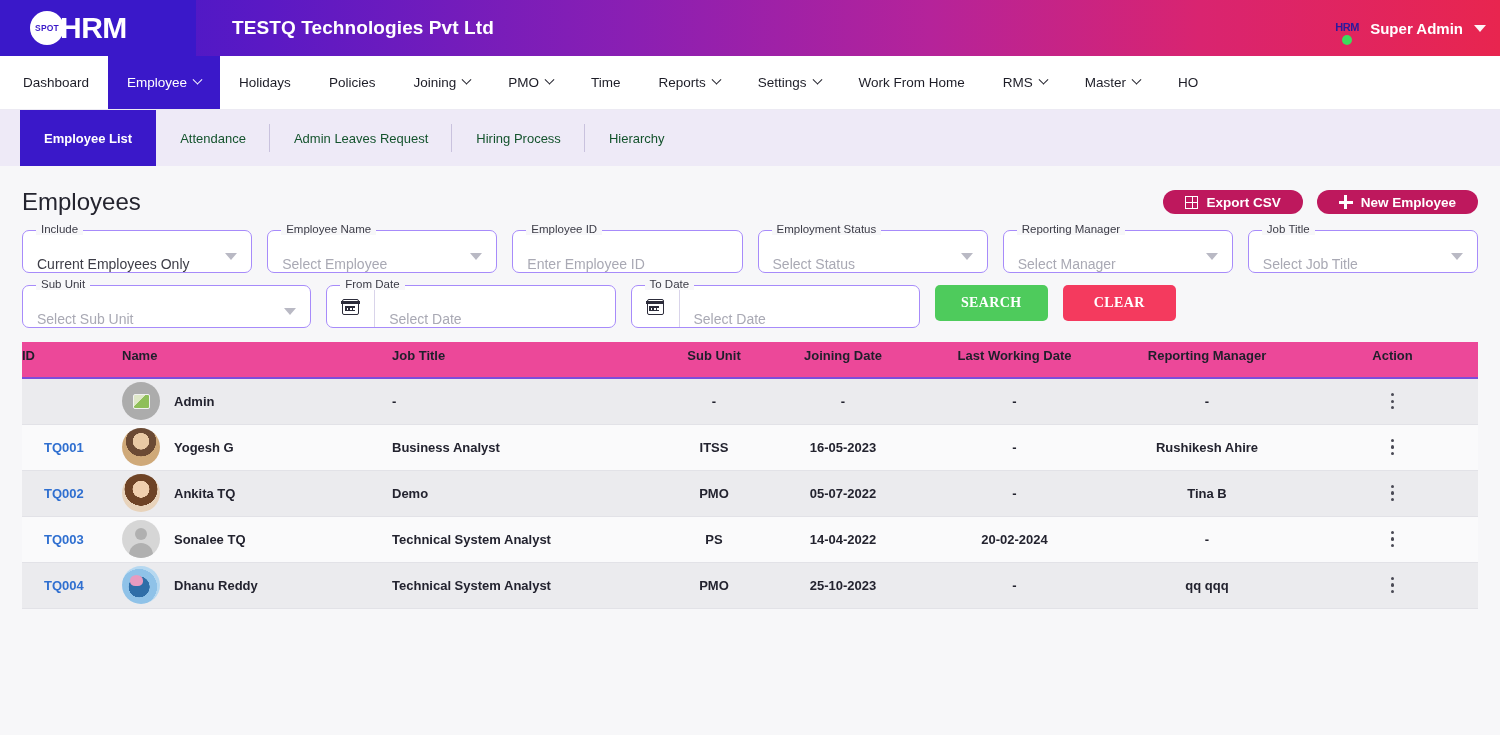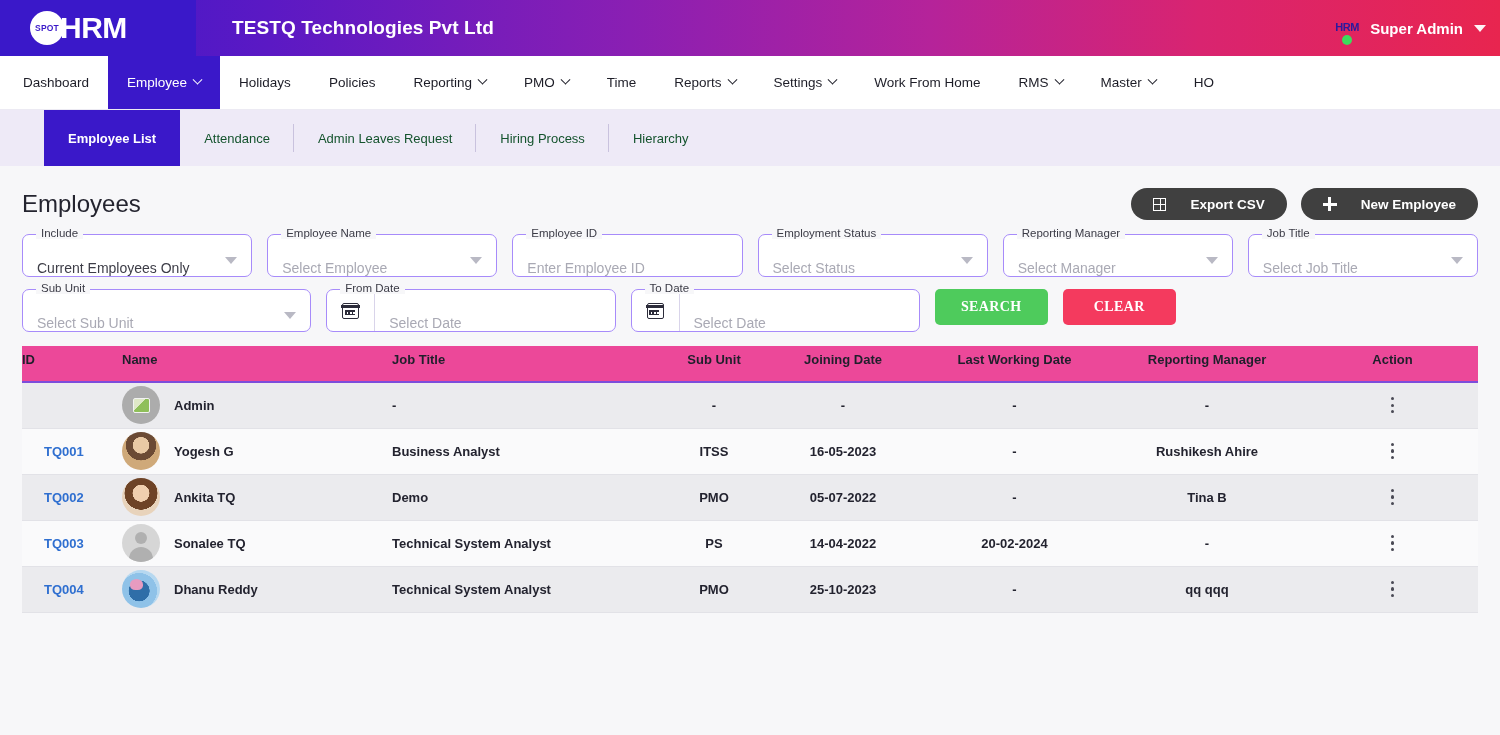--- a/index.html
+++ b/index.html
@@ -85,40 +85,40 @@
   
   .subnav {
     height: 56px; background: #eeeaf7;
     display: flex; align-items: stretch; padding-left: 20px;
   }
   .subnav-item {
     display: flex; align-items: center; padding: 0 24px;
     font-size: 13px; color: #14532d; cursor: pointer;
     position: relative; white-space: nowrap;
   }
-  .subnav-item.active { background: #3a18c9; color: #ffffff; font-weight: bold; margin-left: 24px; }
+  .subnav-item.active { background: #3a18c9; color: #ffffff; font-weight: bold; }
   .subnav-item:not(.active)::after {
     content: ""; position: absolute; right: 0; top: 14px; bottom: 14px;
     width: 1px; background: #c9c2de;
   }
   .subnav-item.last::after { display: none; }
 
   
   .page { background: #f7f7f9; padding: 0 22px; height: 569px; }
   .page-head {
     display: flex; align-items: center; justify-content: space-between;
     padding-top: 22px; padding-bottom: 14px;
   }
   .page-title { font-size: 24px; color: #24242f; font-weight: 400; }
   .head-actions { display: flex; gap: 14px; }
   .pill-btn {
-    background: #404040; color: #ffffff; border: none;
-    border-radius: 22px; height: 32px; padding: 0 22px;
+    background: #be185d; color: #ffffff; border: none;
+    border-radius: 22px; height: 24px; padding: 0 22px;
     font-size: 13.5px; font-weight: bold; cursor: pointer;
-    display: flex; align-items: center; gap: 24px;
+    display: flex; align-items: center; gap: 8px;
     font-family: "Liberation Sans", sans-serif;
   }
   .grid-icon {
     width: 13px; height: 13px; border: 1.4px solid #fff; position: relative;
   }
   .grid-icon::before, .grid-icon::after {
     content: ""; position: absolute; background: #fff;
   }
   .grid-icon::before { left: 0; right: 0; top: 50%; height: 1.2px; }
   .grid-icon::after { top: 0; bottom: 0; left: 50%; width: 1.2px; }
@@ -262,21 +262,21 @@
       <span>Employee</span>
       <i class="chev"></i>
     </div>
     <div class="nav-item">
       <span>Holidays</span>
     </div>
     <div class="nav-item">
       <span>Policies</span>
     </div>
     <div class="nav-item">
-      <span>Reporting</span>
+      <span>Joining</span>
       <i class="chev"></i>
     </div>
     <div class="nav-item">
       <span>PMO</span>
       <i class="chev"></i>
     </div>
     <div class="nav-item">
       <span>Time</span>
     </div>
     <div class="nav-item">

